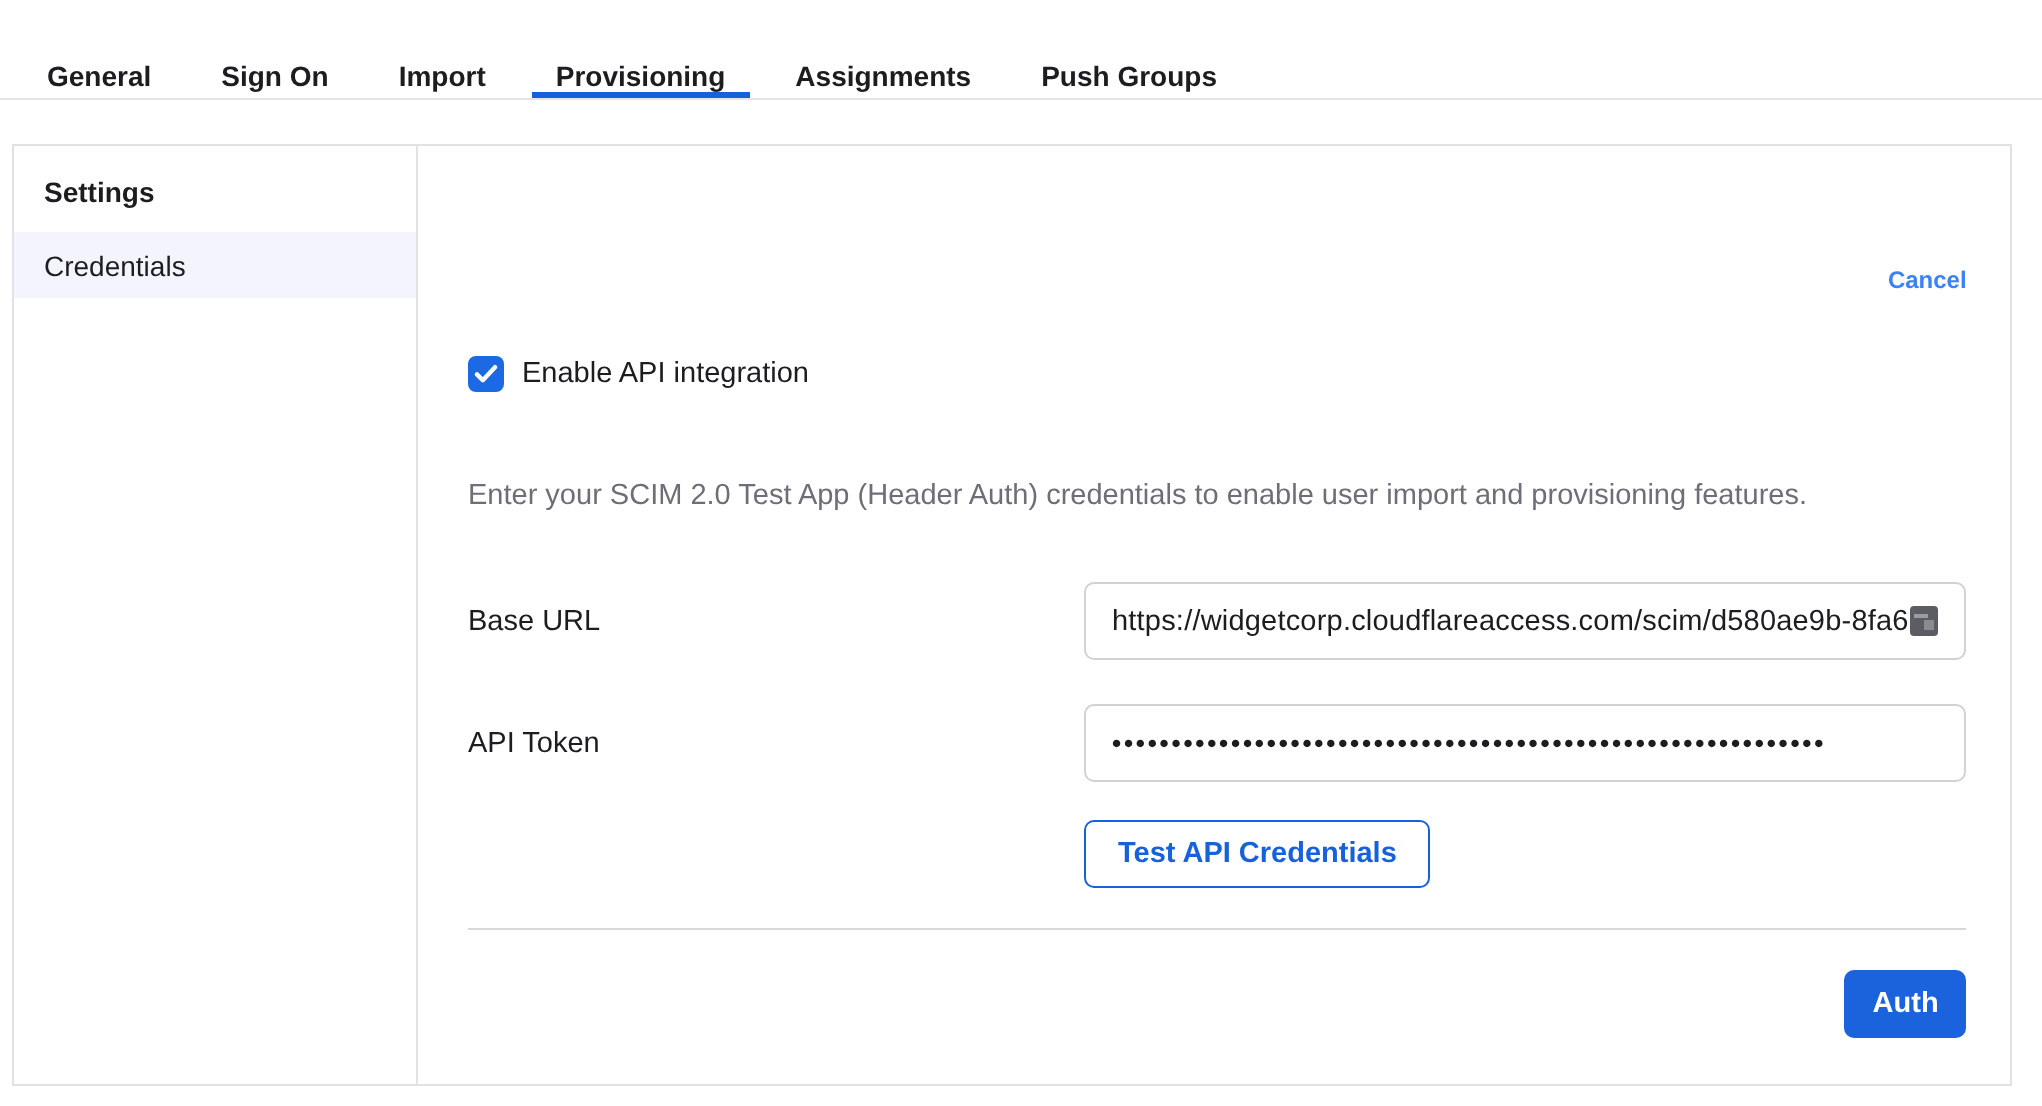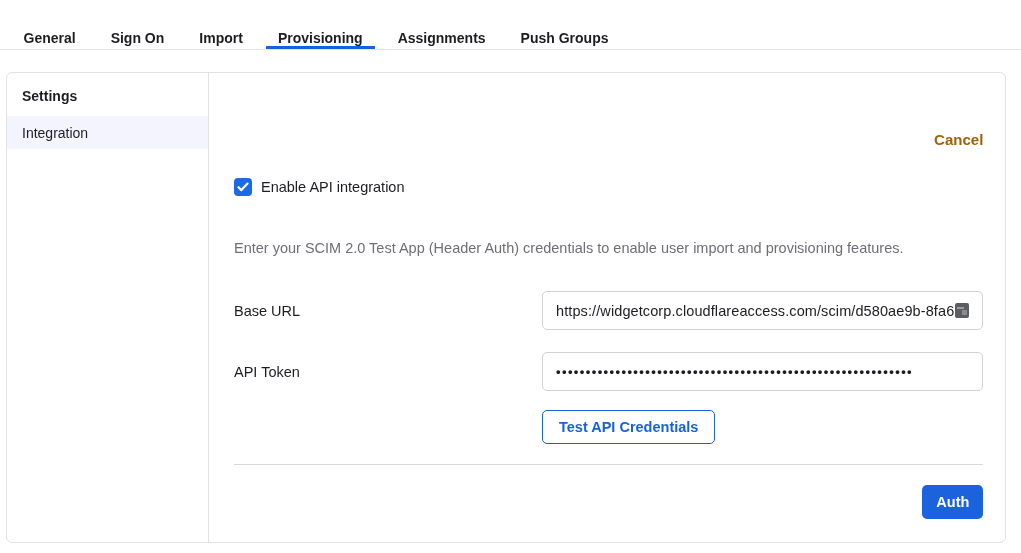--- a/index.html
+++ b/index.html
@@ -20,41 +20,41 @@
     display:flex; align-items:center; padding:0 12px; margin:0 5.5px;
     font-weight:700; font-size:14px; color:#1d1d21; cursor:pointer;
     border-bottom:3px solid transparent; padding-top:3px;
     white-space:nowrap;
   }
   .tab.active { border-bottom-color:#1662dd; }
 
   
   .panel {
     position:absolute; left:6px; top:72px; width:1000px; height:471px;
-    border:1px solid #e1e1e6; border-radius:6px; background:#fff;
+    border:1px solid #e1e1e6; border-radius:0; background:#fff;
     display:flex; overflow:hidden;
   }
 
   
   .sidebar { width:202px; border-right:1px solid #e1e1e6; flex:0 0 202px; }
   .sidebar-header {
     font-weight:700; font-size:14px; padding:15px 16px 12px 15px; color:#1d1d21;
   }
   .sidebar-item {
     height:33px; display:flex; align-items:center; padding:0 15px;
     font-size:14px; color:#1d1d21; cursor:pointer;
   }
   .sidebar-item.selected { background:#f3f4fd; }
 
   
   .content { flex:1; padding:0 23px 0 25px; position:relative; }
 
   .cancel-row { margin-top:58px; text-align:right; height:18px; }
   .cancel-link {
-    color:#a16207; font-weight:700; font-size:15px; cursor:pointer; text-decoration:none;
+    color:#3b82f6; font-weight:700; font-size:12px; cursor:pointer; text-decoration:none;
   }
 
   .checkbox-row { margin-top:29px; display:flex; align-items:center; height:18px; }
   .checkbox {
     width:18px; height:18px; border-radius:4px; background:#1b69e4;
     display:inline-flex; align-items:center; justify-content:center; cursor:pointer;
     flex:0 0 18px;
   }
   .checkbox svg { display:block; }
   .checkbox-label { margin-left:9px; font-weight:400; font-size:14.5px; color:#1d1d21; }
@@ -112,21 +112,21 @@
   <div class="tab">Import</div>
   <div class="tab active">Provisioning</div>
   <div class="tab">Assignments</div>
   <div class="tab">Push Groups</div>
 </div>
 
 <div class="panel">
 
   <div class="sidebar">
     <div class="sidebar-header">Settings</div>
-    <div class="sidebar-item selected">Integration</div>
+    <div class="sidebar-item selected">Credentials</div>
   </div>
 
   <div class="content">
 
     <div class="cancel-row">
       <a class="cancel-link">Cancel</a>
     </div>
 
     <div class="checkbox-row">
       <span class="checkbox">

